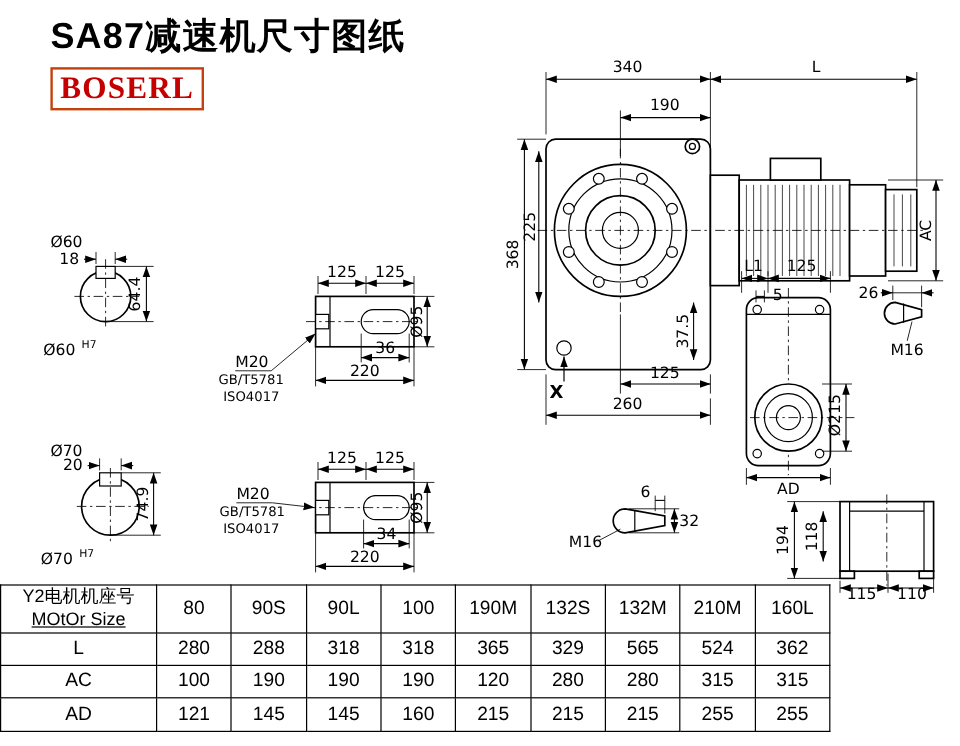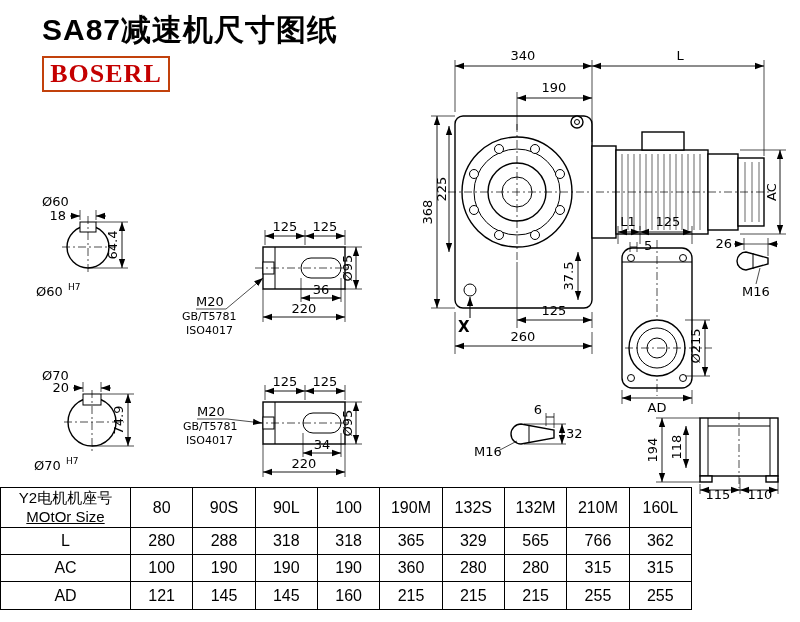--- a/index.html
+++ b/index.html
@@ -336,30 +336,30 @@
     </tr>
     <tr style="height:27px">
       <td>L</td>
       <td>280</td>
       <td>288</td>
       <td>318</td>
       <td>318</td>
       <td>365</td>
       <td>329</td>
       <td>565</td>
-      <td>766</td>
+      <td>524</td>
       <td>362</td>
     </tr>
     <tr style="height:27px">
       <td>AC</td>
       <td>100</td>
       <td>190</td>
       <td>190</td>
       <td>190</td>
-      <td>360</td>
+      <td>120</td>
       <td>280</td>
       <td>280</td>
       <td>315</td>
       <td>315</td>
     </tr>
     <tr style="height:28px">
       <td>AD</td>
       <td>121</td>
       <td>145</td>
       <td>145</td>

